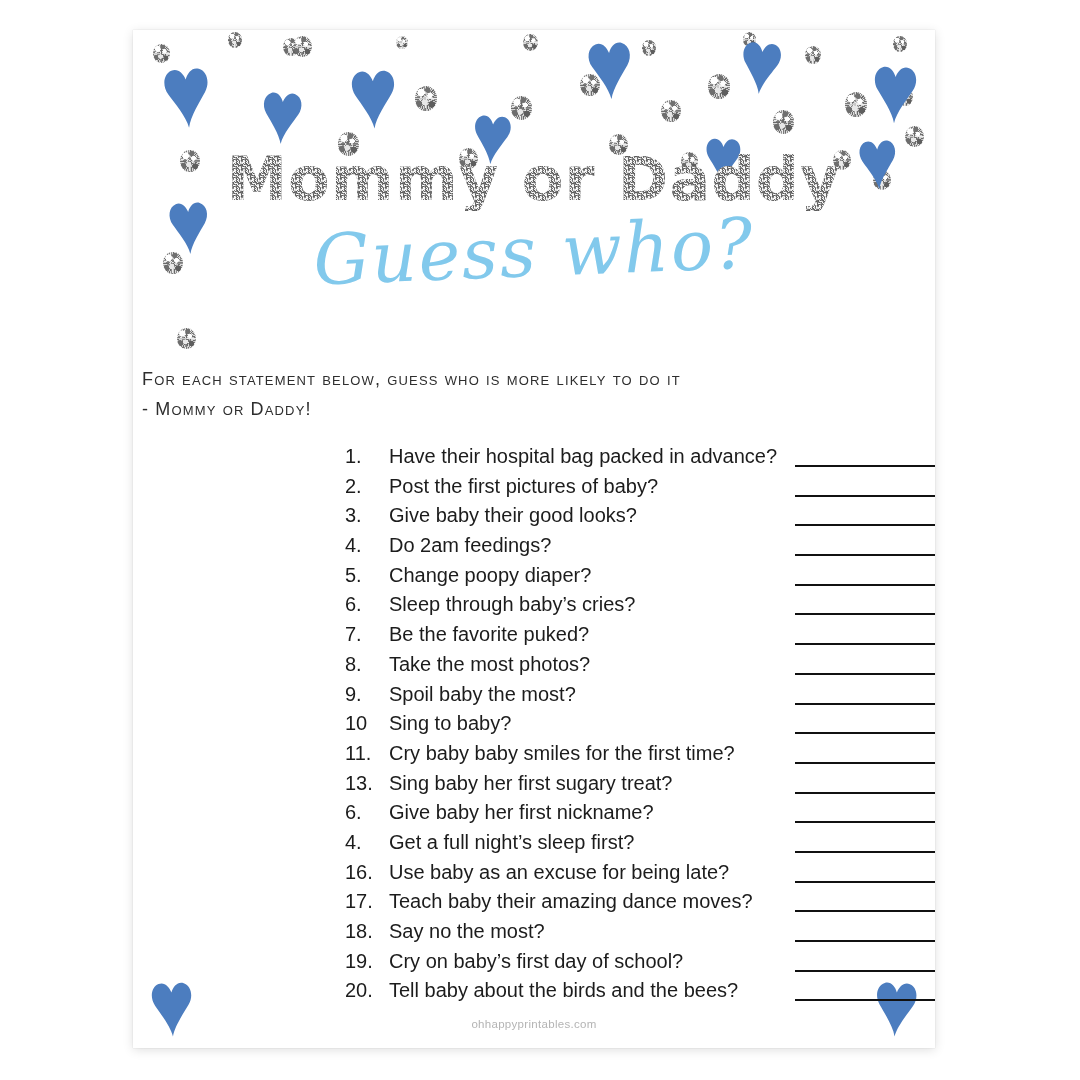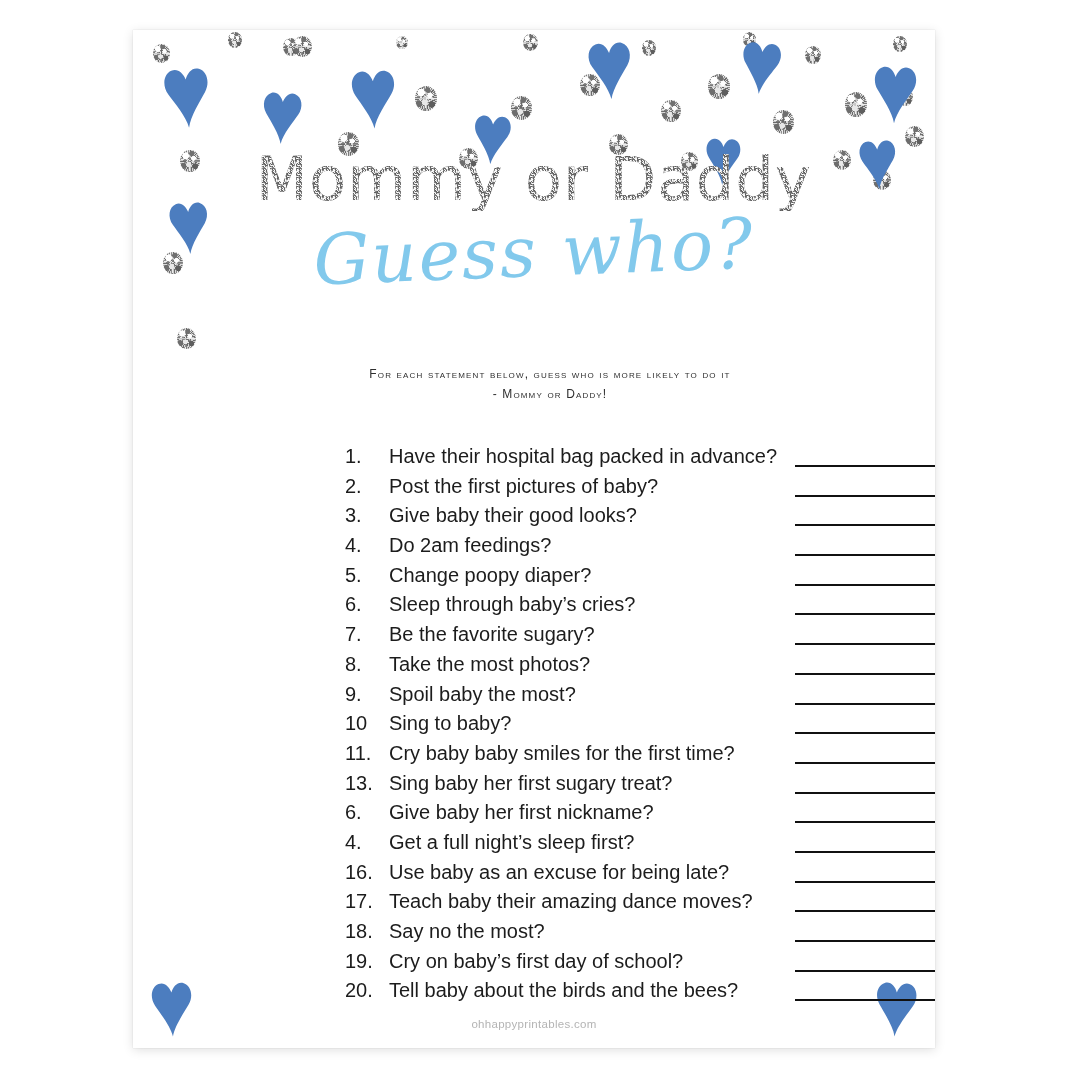--- a/index.html
+++ b/index.html
@@ -73,21 +73,21 @@
   .title-block {
     position: absolute;
     left: 0;
     top: 118px;
     width: 100%;
     text-align: center;
   }
   .title-main {
     font-family: "DejaVu Sans", sans-serif;
     font-size: 60px;
-    font-weight: normal;
+    font-weight: bold;
     letter-spacing: 1.5px;
     line-height: 1.05;
     margin: 0;
     color: #8d8d8d;
     -webkit-background-clip: text;
     background-clip: text;
     -webkit-text-fill-color: transparent;
     background-color: #a3a3a3;
     background-image:
       repeating-conic-gradient(from 4deg at 12% 22%,
@@ -108,26 +108,26 @@
     letter-spacing: 2px;
     line-height: 1;
     margin: 6px 0 0 0;
     color: #82c9ec;
     transform: rotate(-2.2deg);
   }
 
   
   .intro {
     position: absolute;
-    left: 16px;
+    left: 9px;
     top: 335px;
     width: 100%;
-    text-align: center;
-    font-family: "Liberation Sans", sans-serif;
-    font-size: 12px;
+    text-align: left;
+    font-family: "Liberation Sans", sans-serif;
+    font-size: 18px;
     font-variant: small-caps;
     letter-spacing: 1.15px;
     line-height: 1.65;
     color: #2e2e2e;
   }
   .intro span { display: block; }
 
   
   .qlist {
     position: absolute;
@@ -314,21 +314,21 @@
           <span class="qtext">Change poopy diaper?</span>
           <div class="qline"></div>
         </div>
         <div class="qrow">
           <span class="qnum">6.</span>
           <span class="qtext">Sleep through baby’s cries?</span>
           <div class="qline"></div>
         </div>
         <div class="qrow">
           <span class="qnum">7.</span>
-          <span class="qtext">Be the favorite sugary?</span>
+          <span class="qtext">Be the favorite puked?</span>
           <div class="qline"></div>
         </div>
         <div class="qrow">
           <span class="qnum">8.</span>
           <span class="qtext">Take the most photos?</span>
           <div class="qline"></div>
         </div>
         <div class="qrow">
           <span class="qnum">9.</span>
           <span class="qtext">Spoil baby the most?</span>

